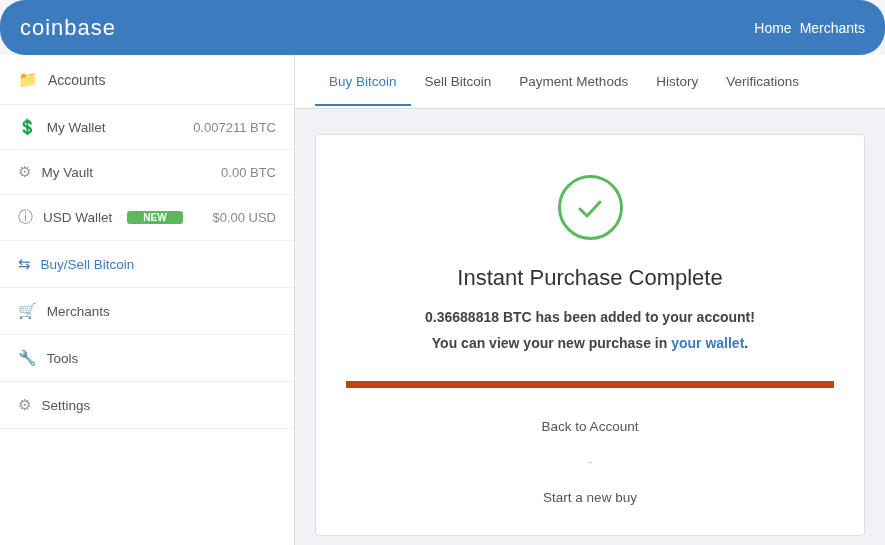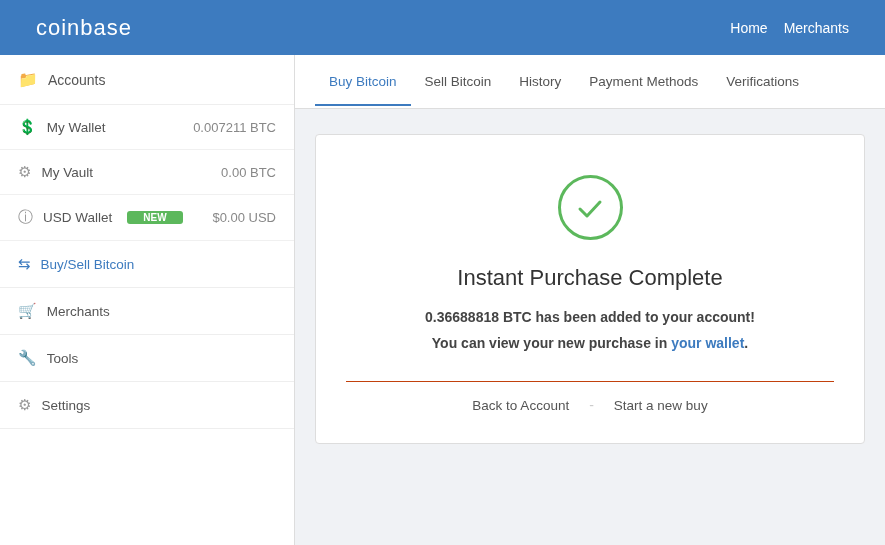--- a/index.html
+++ b/index.html
@@ -5,31 +5,32 @@
     * { box-sizing: border-box; margin: 0; padding: 0; }
     body { font-family: -apple-system, BlinkMacSystemFont, 'Segoe UI', Arial, sans-serif; font-size: 14px; color: #333; background: #f5f5f5; height: 545px; width: 885px; overflow: hidden; }
 
     
     .header {
       background: #3d7bbf;
       height: 55px;
       display: flex;
       align-items: center;
       justify-content: space-between;
-      padding: 0 36px;
+      padding: 0 20px;
+      border-radius: 25px;
     }
     .header-logo {
       color: white;
       font-size: 22px;
       font-weight: 300;
       letter-spacing: 1px;
     }
     .header-nav {
       display: flex;
-      gap: 16px;
+      gap: 8px;
     }
     .header-nav a {
       color: white;
       text-decoration: none;
       font-size: 14px;
       font-weight: 500;
     }
 
     
     .main-layout {
@@ -206,22 +207,23 @@
     .purchase-wallet-text a {
       color: #3d7bbf;
       text-decoration: none;
     }
 
     .card-actions {
       display: flex;
       align-items: center;
       justify-content: center;
       gap: 20px;
-      padding-top: 15px;
-      border-top: 1px solid #c2410c;
+      padding-top: 31px;
+      border-top: 7px solid #c2410c;
+      flex-direction: column;
     }
 
     .card-action-link {
       color: #555;
       text-decoration: none;
       font-size: 13.5px;
       cursor: pointer;
     }
 
     .card-action-sep {
@@ -292,22 +294,22 @@
       <span class="icon-gear">⚙</span>
       <span>Settings</span>
     </div>
   </aside>
 
   <div class="content">
 
     <div class="tabs">
       <div class="tab active">Buy Bitcoin</div>
       <div class="tab">Sell Bitcoin</div>
+      <div class="tab">Payment Methods</div>
       <div class="tab">History</div>
-      <div class="tab">Payment Methods</div>
       <div class="tab">Verifications</div>
     </div>
 
     <div class="card-container">
       <div class="purchase-card">
 
         <div class="success-icon">
           <svg width="36" height="36" viewBox="0 0 36 36" fill="none" xmlns="http://www.w3.org/2000/svg">
             <polyline points="8,19 15,26 28,12" stroke="#5cb85c" stroke-width="3" stroke-linecap="round" stroke-linejoin="round" fill="none"></polyline>
           </svg>

